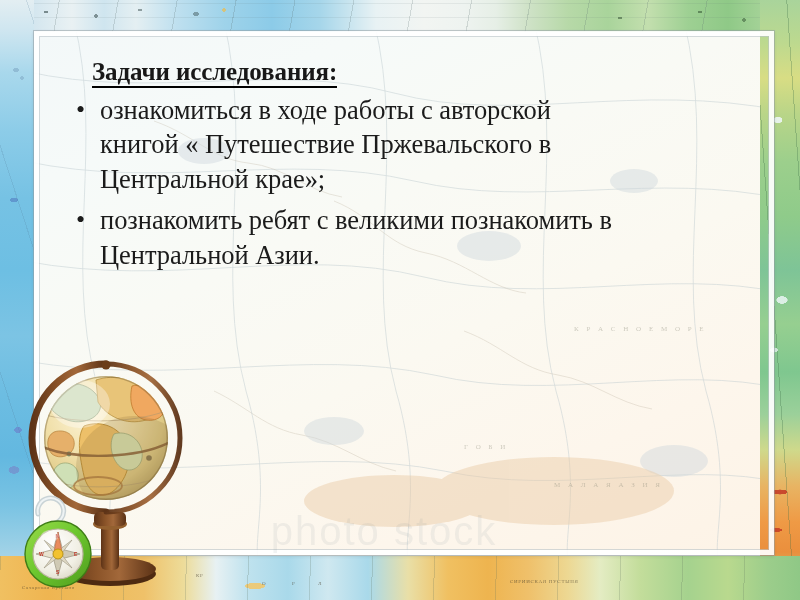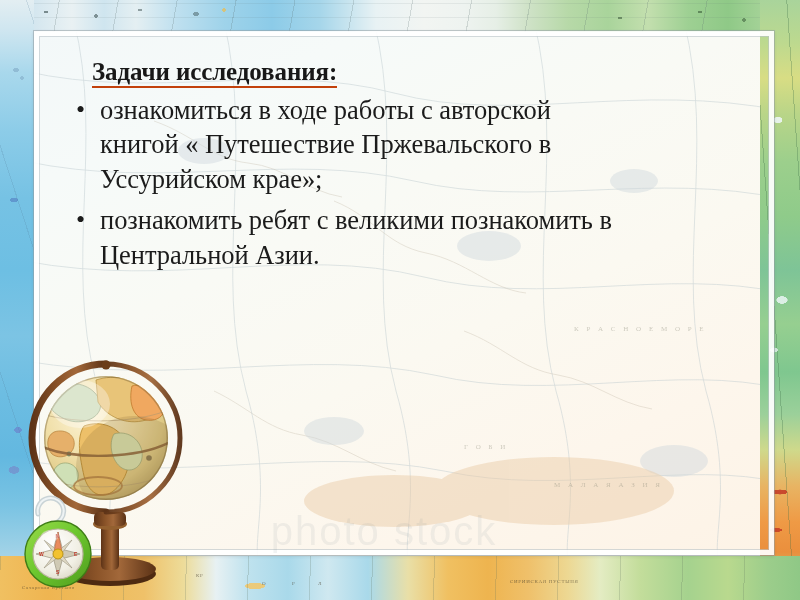--- a/index.html
+++ b/index.html
@@ -247,21 +247,21 @@
     margin: 0 0 6px 0;
     padding: 0 0 0 30px;
     font-family: "Liberation Serif", "DejaVu Serif", serif;
     font-weight: bold;
     font-size: 25px;
     line-height: 1.18;
     color: #181818;
     letter-spacing: -0.1px;
   }
   .slide-title .u {
-    border-bottom: 2px solid #c2410c;
+    border-bottom: 2px solid #000000;
     padding-bottom: 1px;
   }
 
   .bullets {
     list-style: none;
     margin: 4px 0 0 0;
     padding: 0;
   }
   .bullet {
     position: relative;
@@ -378,21 +378,21 @@
   <div class="watermark">photo stock</div>
 
   <div class="content">
 
     <h1 class="slide-title"><span class="u">Задачи исследования:</span></h1>
 
     <ul class="bullets">
 
       <li class="bullet">
         <span class="dot">•</span>
-        <span>ознакомиться в ходе работы с авторской книгой « Путешествие Пржевальского в Уссурийском крае»;</span>
+        <span>ознакомиться в ходе работы с авторской книгой « Путешествие Пржевальского в Центральной крае»;</span>
       </li>
 
       <li class="bullet">
         <span class="dot">•</span>
         <span>познакомить ребят с великими познакомить в Центральной Азии.</span>
       </li>
 
     </ul>
   </div>
 

